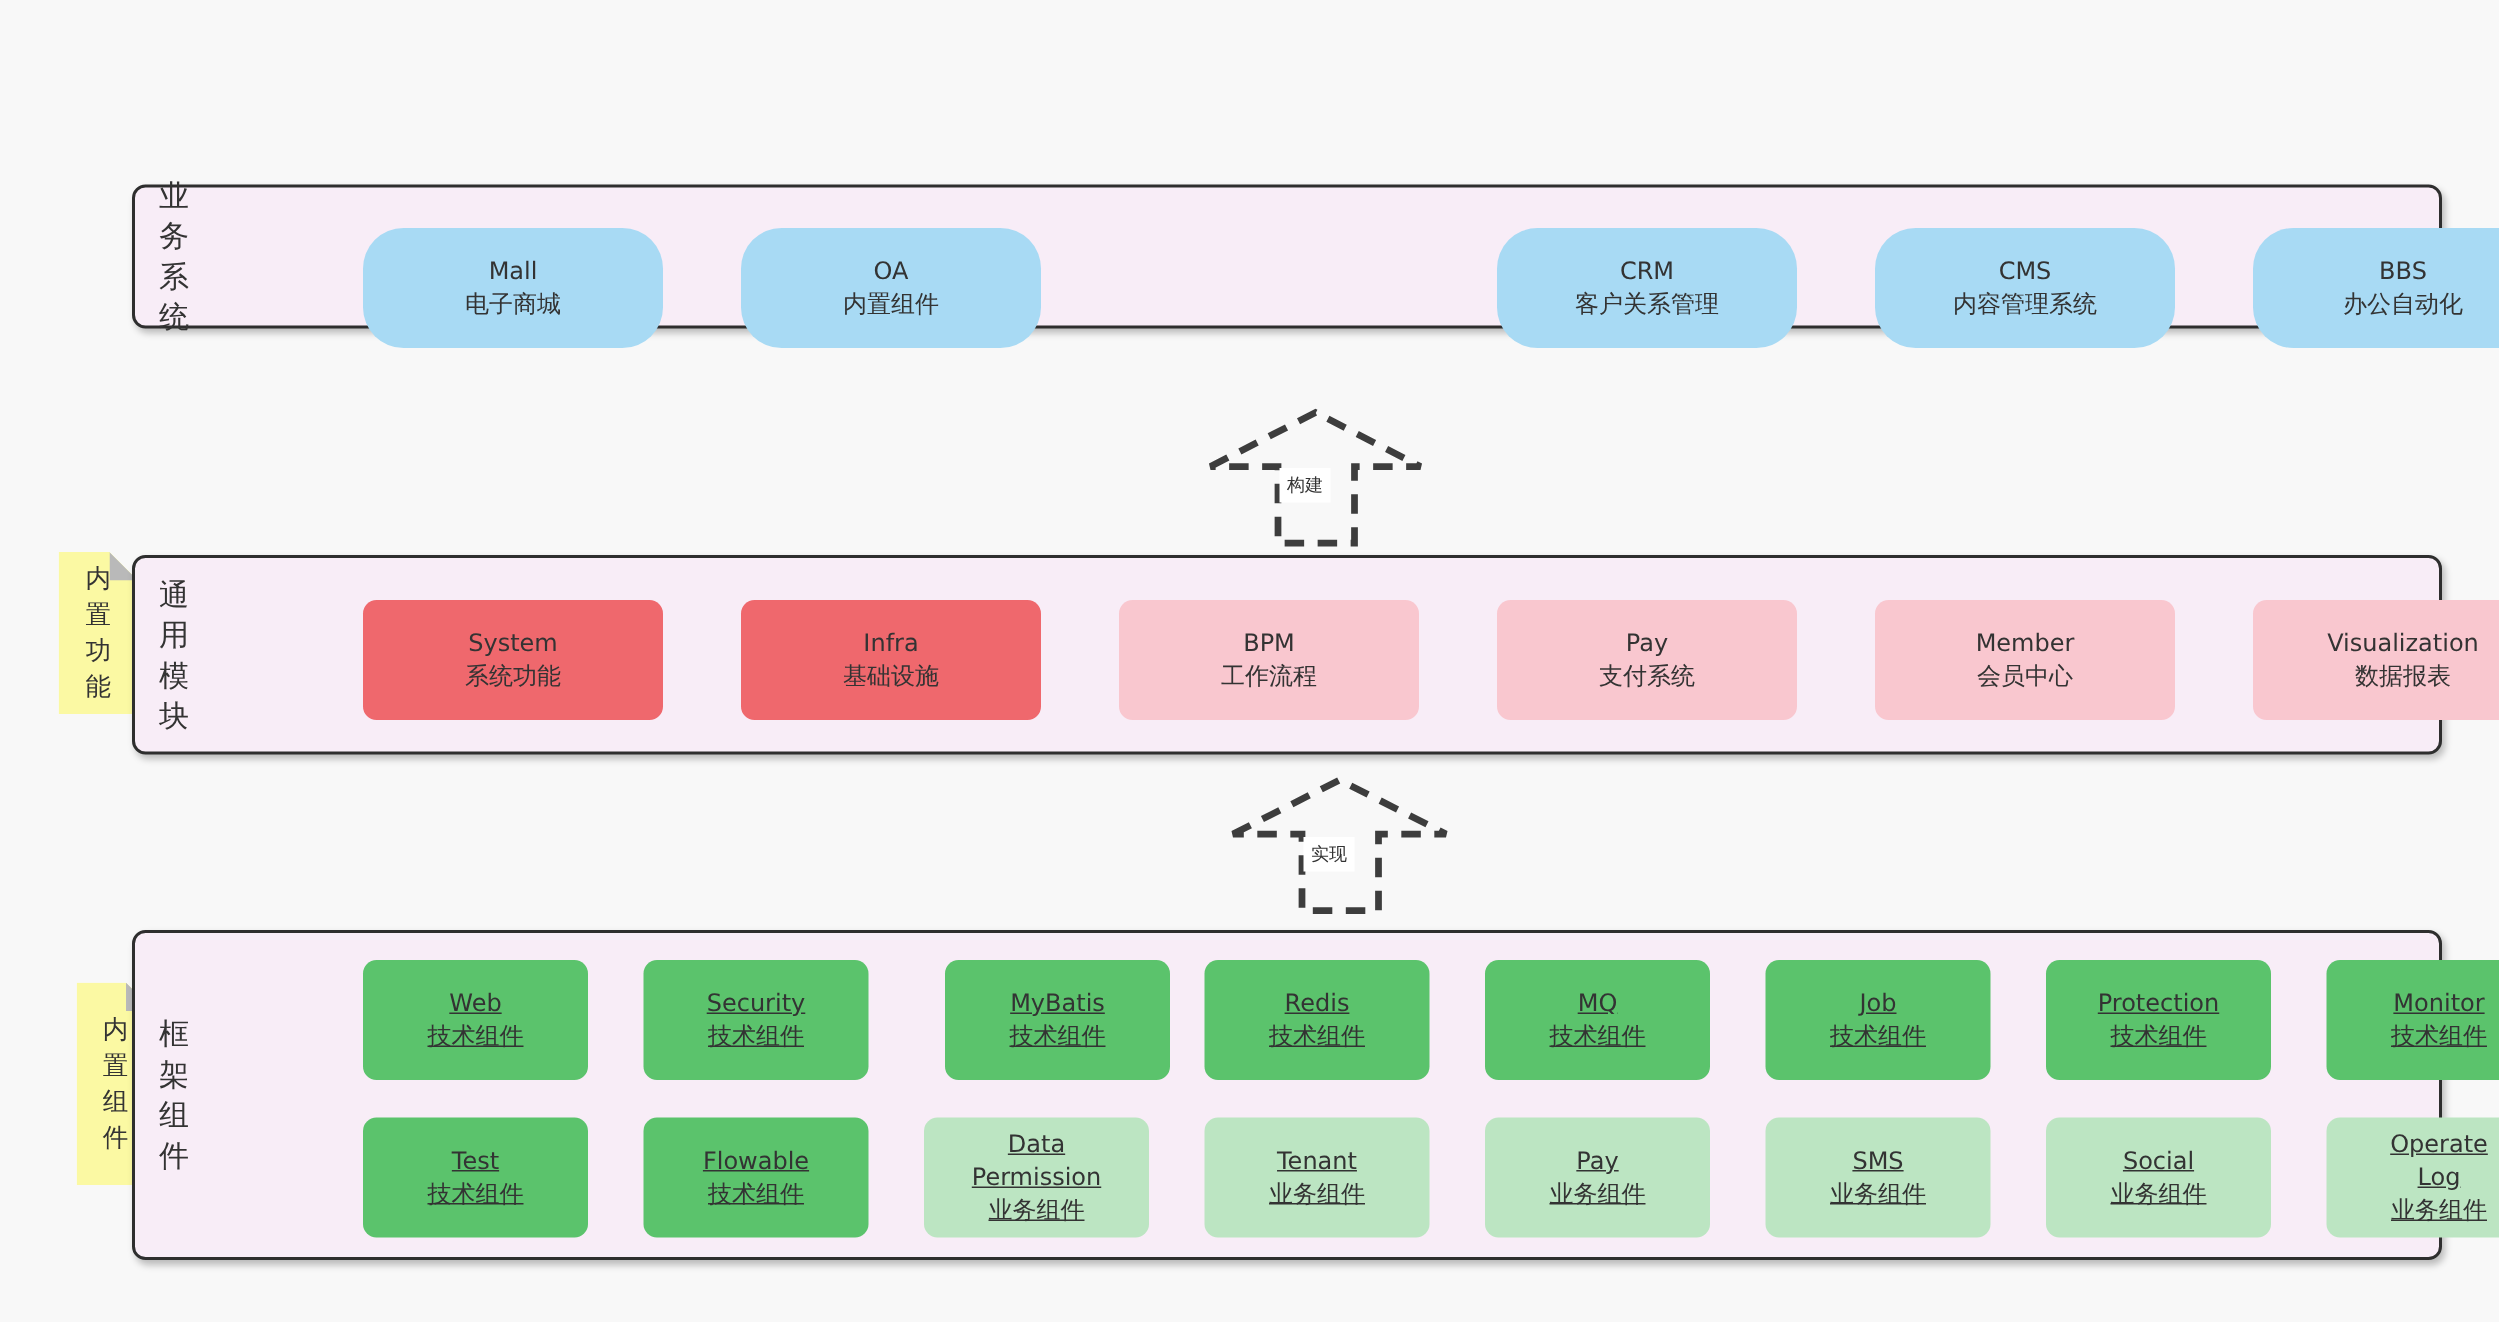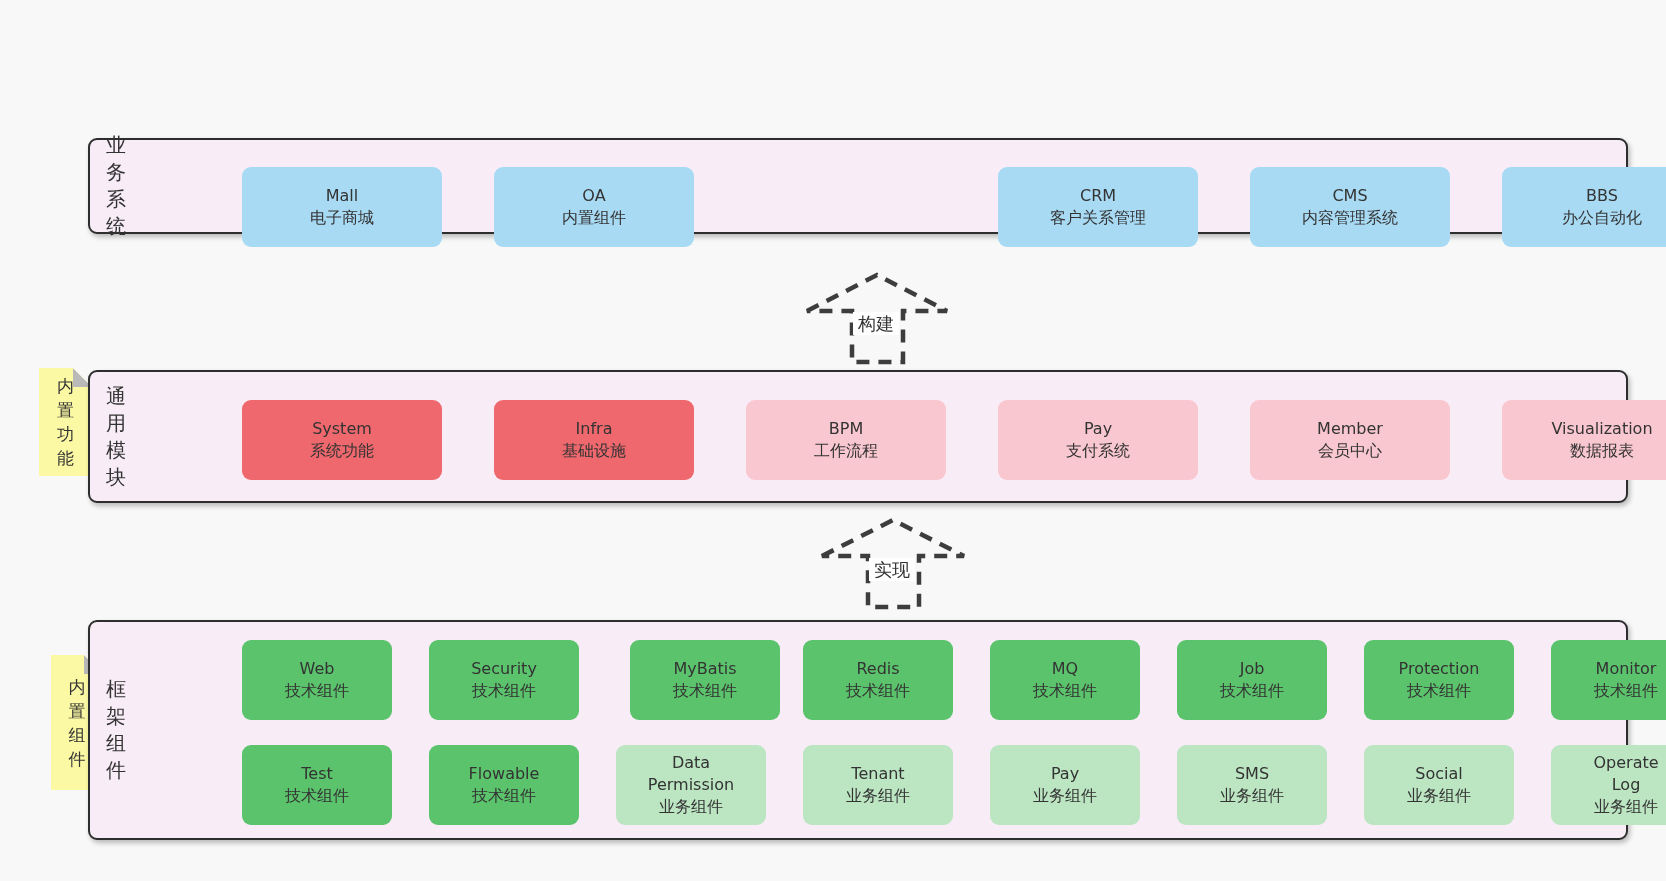--- a/index.html
+++ b/index.html
@@ -15,40 +15,40 @@
   
   .panel{
     position:absolute;left:88px;width:1540px;
     background:var(--panel-bg,#f8edf7);
     border:2px solid var(--panel-border,#2e2e2e);
     border-radius:9px;
     box-shadow:2px 3px 5px rgba(0,0,0,.25);
     box-sizing:border-box;
     z-index:2;
   }
-  #panel-business{top:123px;height:96px;margin-top:15px;}
+  #panel-business{top:123px;height:96px;}
   #panel-modules{top:370px;height:133px;}
   #panel-framework{top:620px;height:220px;}
 
   .vlabel{
     position:absolute;left:15px;top:50%;transform:translateY(-50%);
     width:22px;font-size:20px;line-height:27px;
     text-align:center;word-break:break-all;color:var(--text,#333);
   }
 
   
   .box{
     position:absolute;height:80px;border-radius:9px;
     display:flex;flex-direction:column;align-items:center;justify-content:center;
     text-align:center;font-size:16px;line-height:22px;color:var(--text,#333);
     box-sizing:border-box;
   }
   .c6{width:200px;padding:0 10px;}
-  .c8{width:150px;padding:0 36px;}
-  #panel-business .box{top:27px;}
+  .c8{width:150px;padding:0 36px;text-decoration:underline;}
+  #panel-business .box{top:27px;border-radius:27px;}
   #panel-modules .box{top:28px;}
   #panel-framework .row1{top:18px;}
   #panel-framework .row2{top:123px;}
 
   .blue{background:var(--blue,#a8daf4);}
   .red{background:var(--red,#ef686d);}
   .pink{background:var(--pink,#f9c7cf);}
   .green{background:var(--green,#5bc36c);}
   .lightgreen{background:var(--green-light,#bce5c2);}
 
@@ -74,21 +74,21 @@
     fill:none;
     stroke:var(--arrow,#3d3d3d);
     stroke-width:4.5;
     stroke-dasharray:13 9;
   }
   #arrow-build{left:790px;top:253px;}
   #arrow-implement{left:805px;top:498px;}
   .arrow-label{
     position:absolute;z-index:3;
     background:var(--label-bg,#fff);
-    font-size:18px;line-height:21px;padding:1px 5px;
+    font-size:12px;line-height:21px;padding:1px 5px;
     color:var(--text,#333);
   }
   #arrow-build-label{left:853px;top:312px;}
   #arrow-implement-label{left:869px;top:558px;}
 </style>
 </head>
 <body>
 
 <div class="panel" id="panel-business">
   <div class="vlabel">业务系统</div>

